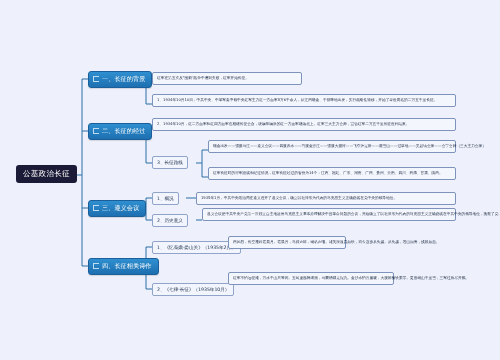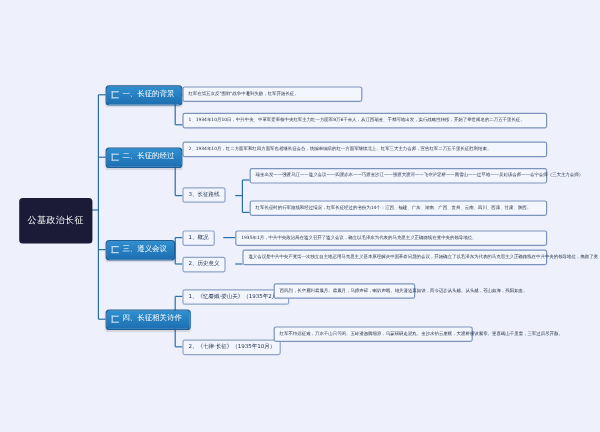--- a/index.html
+++ b/index.html
@@ -16,21 +16,21 @@
 
   .node { position: absolute; display: flex; align-items: center; }
 
   
   .root {
     background: #1b1b38;
     color: #ffffff;
     border-radius: 3px;
     font-size: 7.5px;
     letter-spacing: .3px;
-    padding: 15px 7px;
+    padding: 5px 7px;
     white-space: nowrap;
     line-height: 1.1;
   }
 
   
   .branch {
     background: linear-gradient(#2f8fd0, #1d6fb0);
     border: 1px solid #1a5f99;
     border-radius: 3px;
     color: #ffffff;

